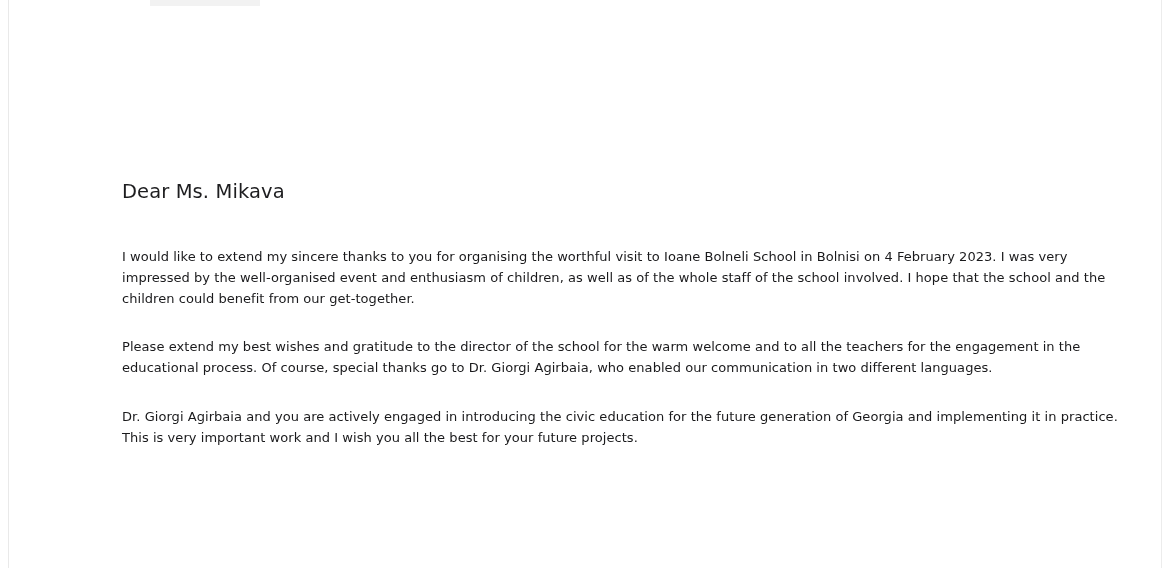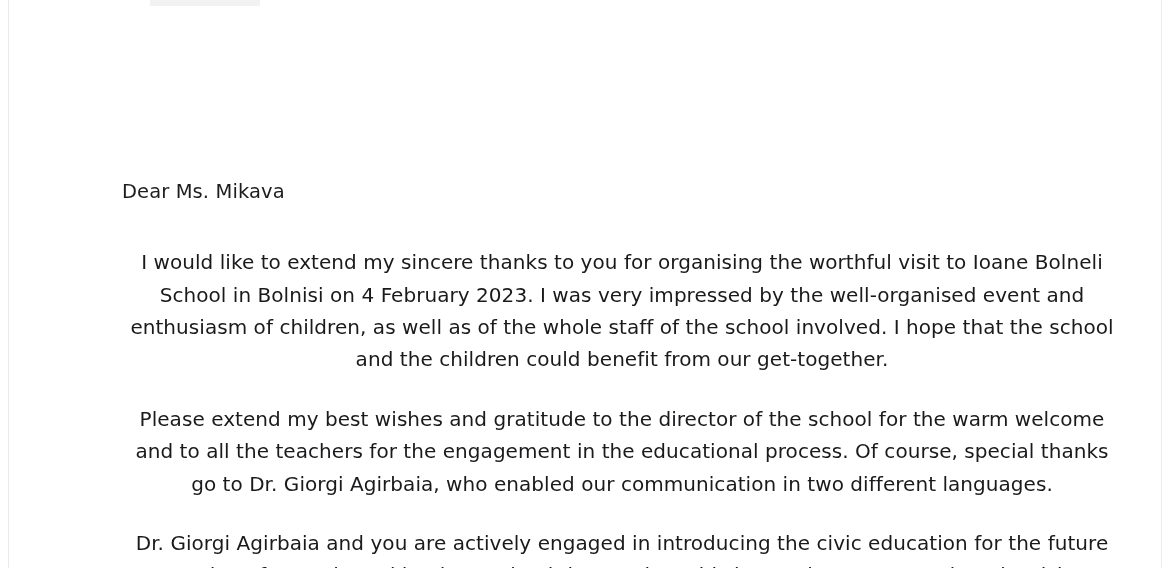--- a/index.html
+++ b/index.html
@@ -51,26 +51,26 @@
     width: 1000px;
   }
   .salutation {
     font-size: 19.5px;
     color: #1d1d1f;
     letter-spacing: 0.1px;
     margin: 0 0 40px 0;
     line-height: 1.45;
   }
   .para {
-    font-size: 20px;
+    font-size: 13px;
     color: #1a1a1c;
     line-height: 1.62;
     margin: 0 0 27px 0;
     letter-spacing: 0.05px;
-    text-align: center;
+    text-align: left;
   }
   .para:last-child {
     margin-bottom: 0;
   }
 </style>
 </head>
 <body>
 
 <div class="page">
 

